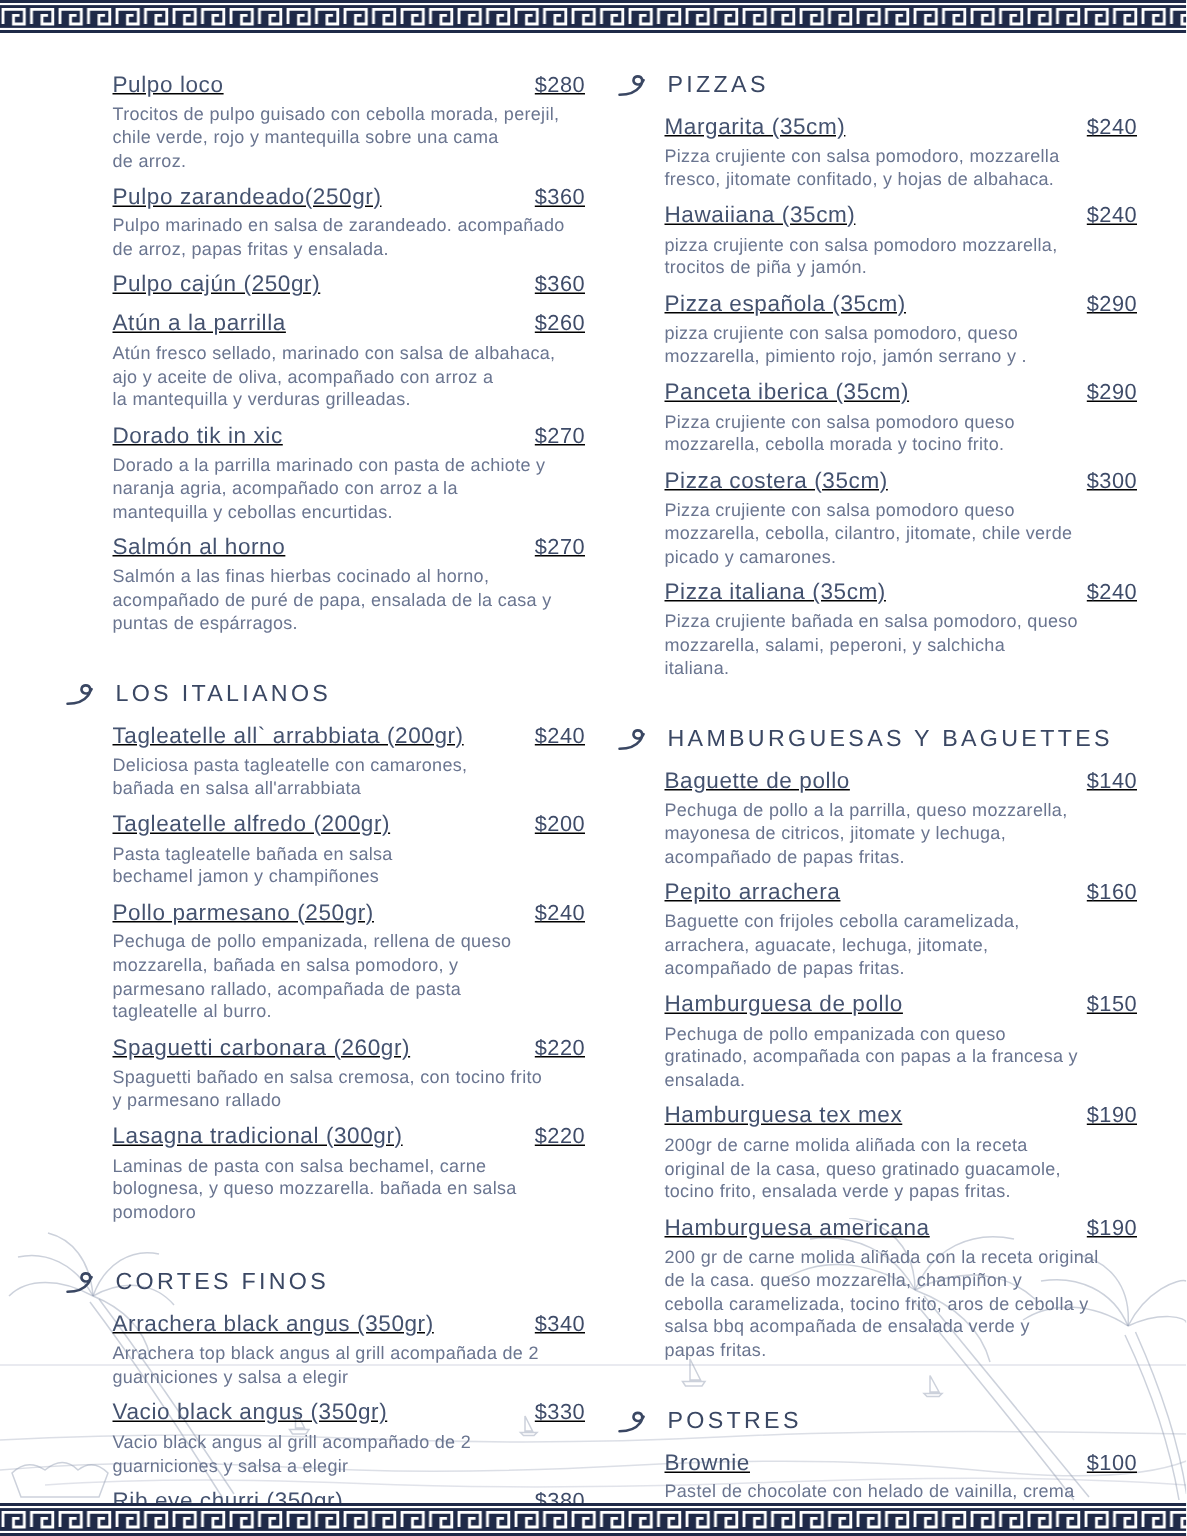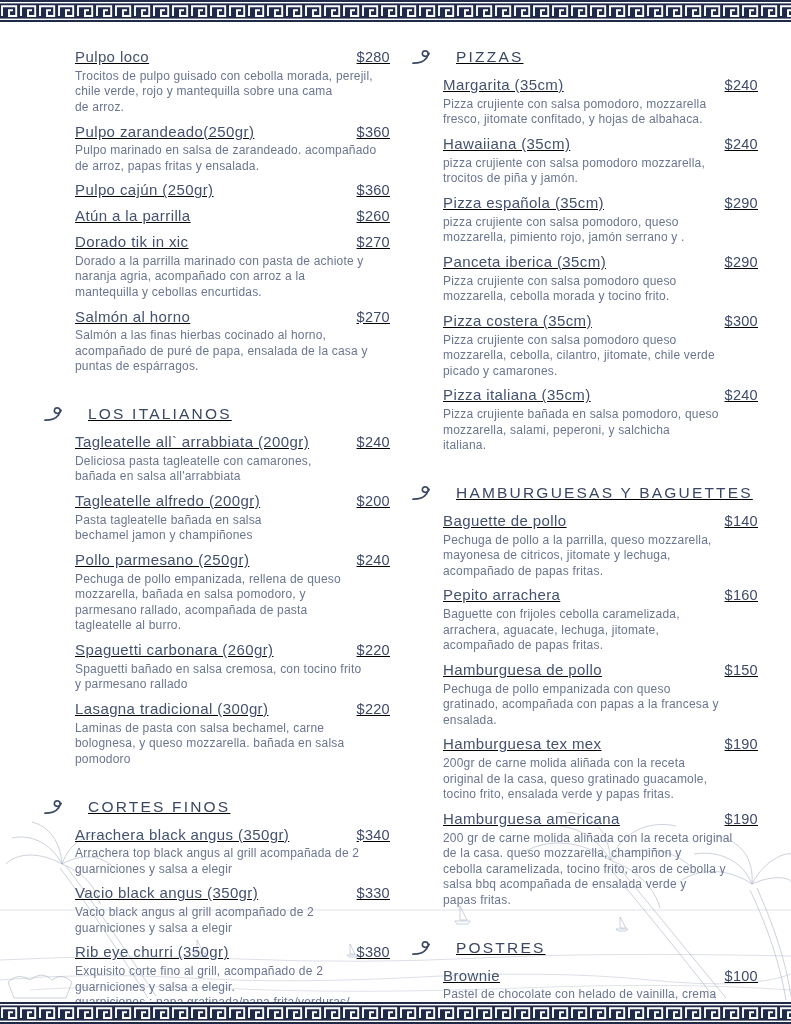--- a/index.html
+++ b/index.html
@@ -11,21 +11,21 @@
   .border-top{top:0;}
   .border-bottom{bottom:0;}
   .watermark{position:absolute;left:0;bottom:22px;z-index:0;pointer-events:none;}
   .columns{
     position:relative;z-index:1;display:flex;
     padding:48px 0 0 75px;box-sizing:border-box;
   }
   .col{width:315px;}
   .col + .col{margin-left:53px;}
   .section{margin-bottom:30px;}
-  .section-header{display:flex;align-items:center;gap:22px;margin:0 0 10px -33px;text-decoration:underline;}
+  .section-header{display:flex;align-items:center;gap:11px;margin:0 0 10px -33px;}
   .wave{flex:0 0 auto;}
   .section-title{
     margin:0;font-size:15.5px;font-weight:400;letter-spacing:2.2px;
     color:#3a4763;text-transform:uppercase;
   }
   .item{margin-bottom:7px;}
   .item-row{display:flex;justify-content:space-between;align-items:baseline;text-decoration:underline;}
   .item-name{
     font-size:15px;color:#44526f;letter-spacing:.4px;line-height:1.25;
   }
@@ -125,20 +125,22 @@
             <div class="item-row">
               <span class="item-name">Pulpo cajún (250gr)</span>
               <span class="item-price">$360</span>
             </div>
           </div>
           <div class="item">
             <div class="item-row">
               <span class="item-name">Atún a la parrilla</span>
               <span class="item-price">$260</span>
             </div>
+            <p class="item-desc">Atún fresco sellado, marinado con salsa de albahaca, ajo y aceite de oliva, acompañado con arroz a
+la mantequilla y verduras grilleadas.</p>
           </div>
           <div class="item">
             <div class="item-row">
               <span class="item-name">Dorado tik in xic</span>
               <span class="item-price">$270</span>
             </div>
             <p class="item-desc">Dorado a la parrilla marinado con pasta de achiote y naranja agria, acompañado con arroz a la
 mantequilla y cebollas encurtidas.</p>
           </div>
           <div class="item">

